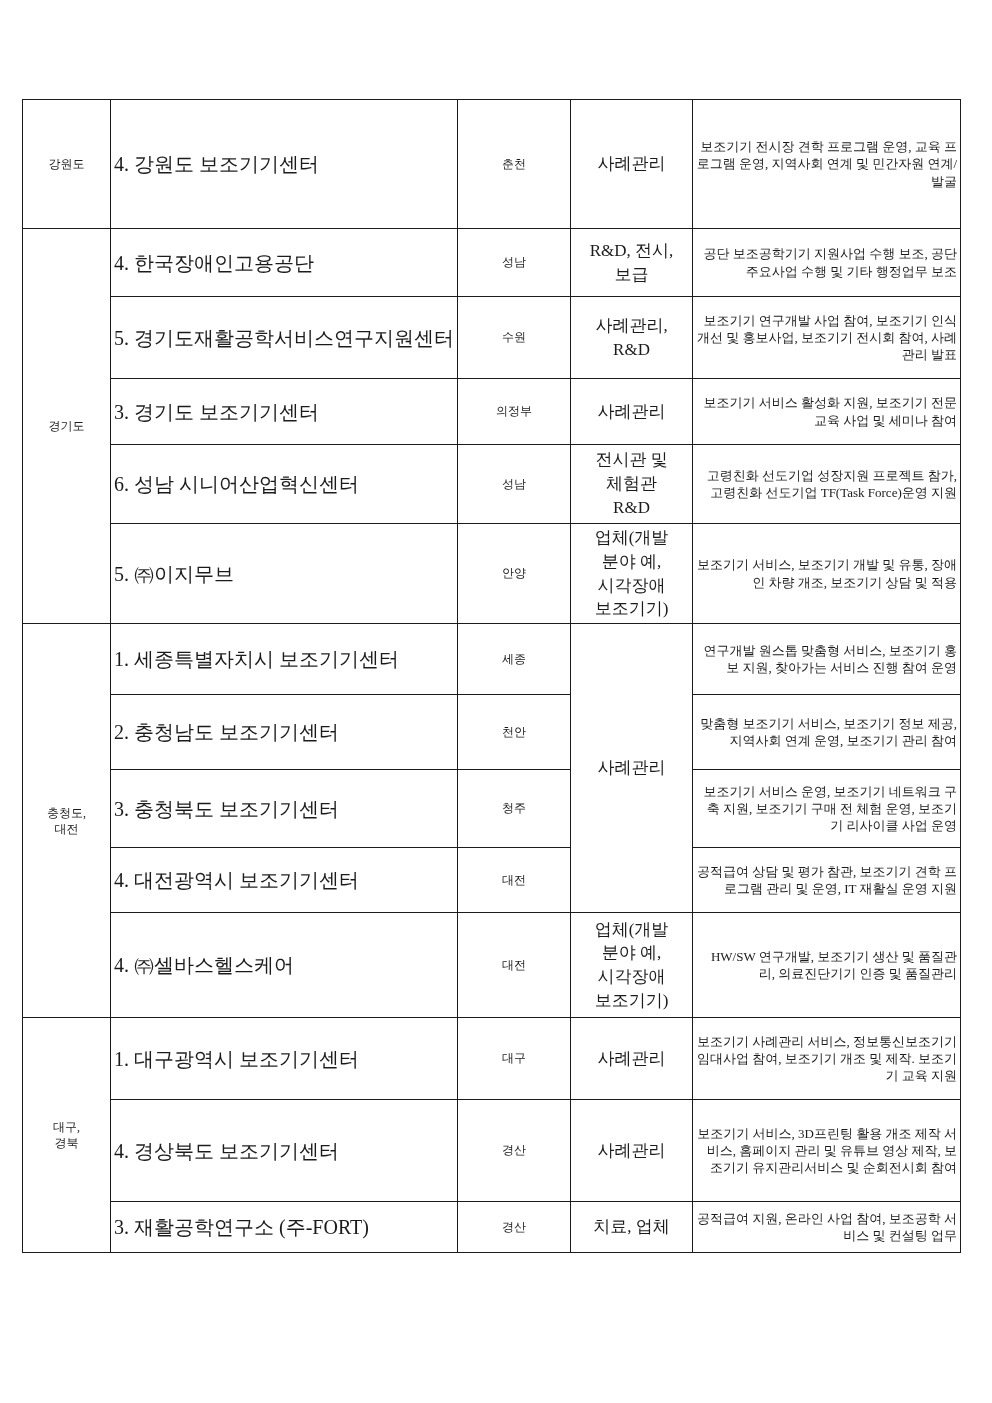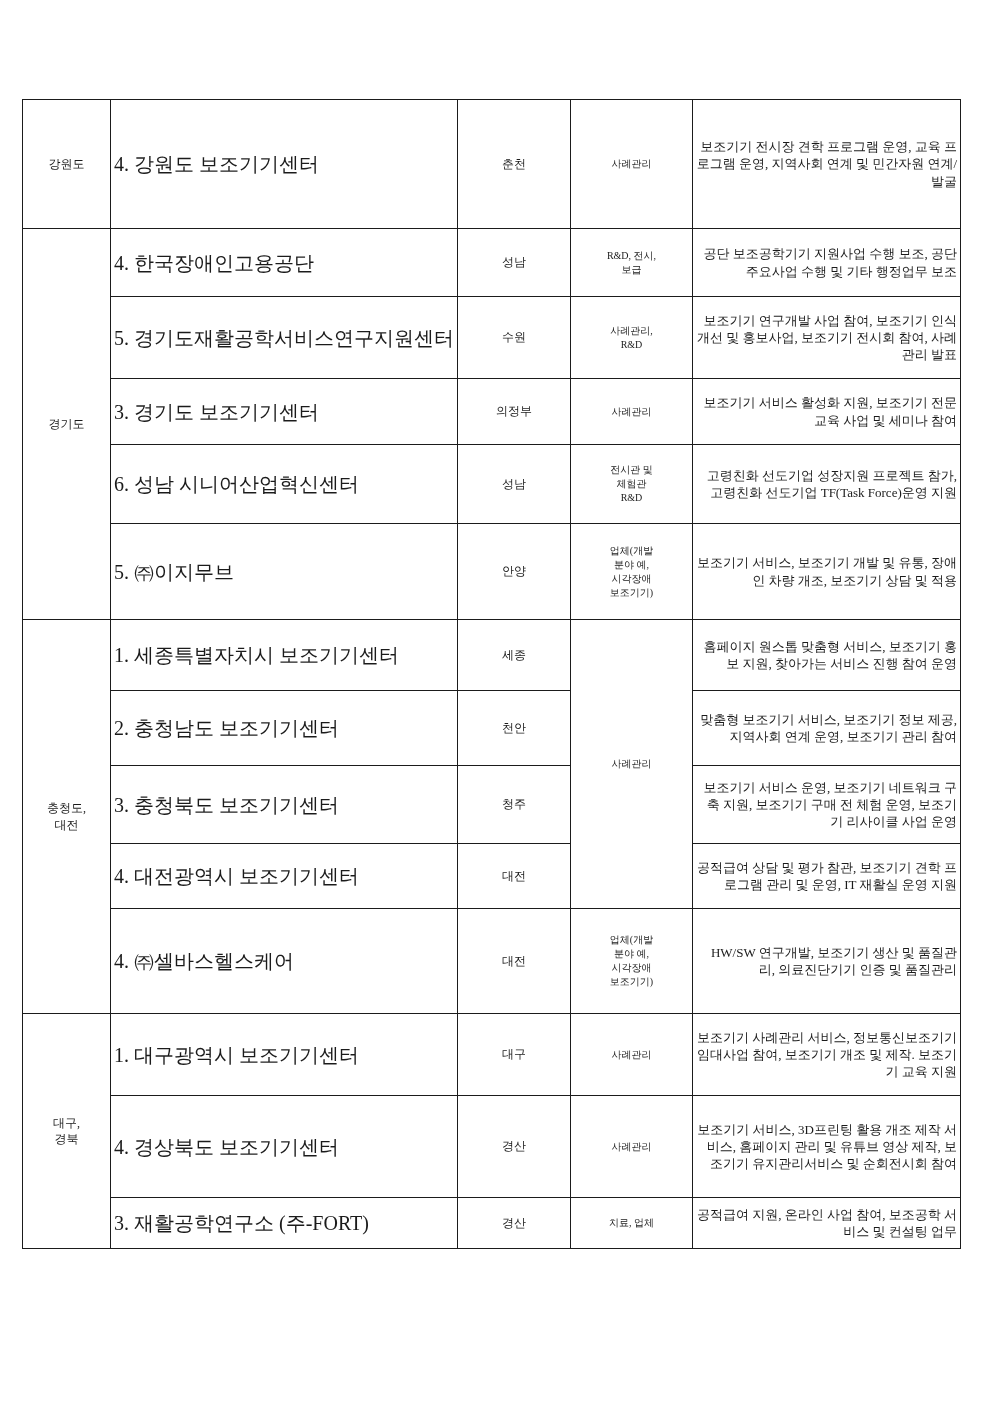--- a/index.html
+++ b/index.html
@@ -40,21 +40,21 @@
     line-height: 1.3;
     padding-left: 5px;
     padding-right: 6px;
   }
   td.city {
     text-align: center;
     font-size: 12px;
   }
   td.cat {
     text-align: center;
-    font-size: 10px;
+    font-size: 17px;
     line-height: 1.4;
     white-space: pre-line;
   }
   td.desc {
     text-align: right;
     font-size: 13px;
     line-height: 1.32;
     padding: 4px 3px;
   }
 </style>
@@ -117,21 +117,21 @@
 보조기기)</td>
       <td class="desc">보조기기 서비스, 보조기기 개발 및 유통, 장애인 차량 개조, 보조기기 상담 및 적용</td>
     </tr>
 
     <tr style="height:71px">
       <td class="region" rowspan="5">충청도,
 대전</td>
       <td class="org">1. 세종특별자치시 보조기기센터</td>
       <td class="city">세종</td>
       <td class="cat" rowspan="4">사례관리</td>
-      <td class="desc">홈페이지 원스톱 맞춤형 서비스, 보조기기 홍보 지원, 찾아가는 서비스 진행 참여 운영</td>
+      <td class="desc">연구개발 원스톱 맞춤형 서비스, 보조기기 홍보 지원, 찾아가는 서비스 진행 참여 운영</td>
     </tr>
     <tr style="height:75px">
       <td class="org">2. 충청남도 보조기기센터</td>
       <td class="city">천안</td>
       <td class="desc">맞춤형 보조기기 서비스, 보조기기 정보 제공, 지역사회 연계 운영, 보조기기 관리 참여</td>
     </tr>
     <tr style="height:78px">
       <td class="org">3. 충청북도 보조기기센터</td>
       <td class="city">청주</td>
       <td class="desc">보조기기 서비스 운영, 보조기기 네트워크 구축 지원, 보조기기 구매 전 체험 운영, 보조기기 리사이클 사업 운영</td>

